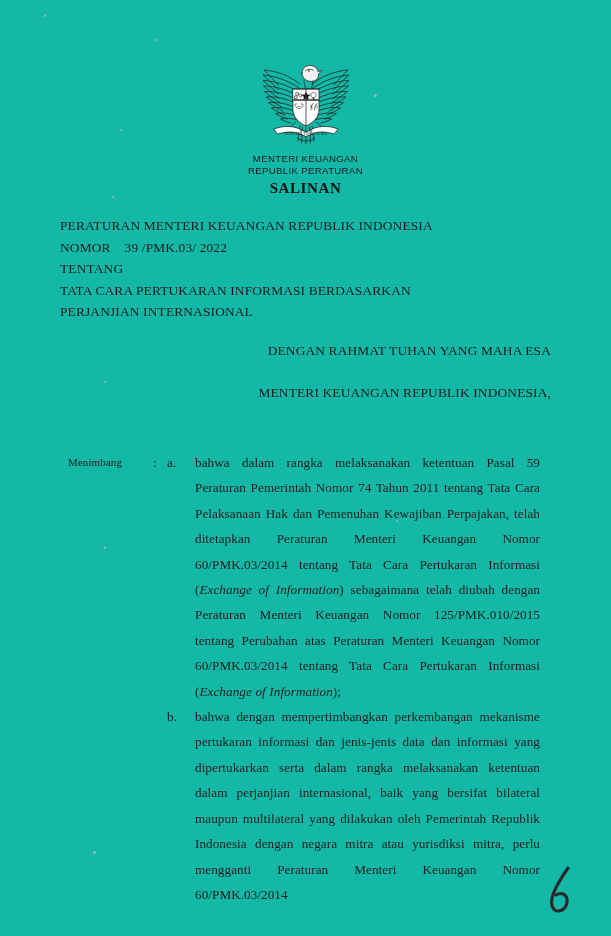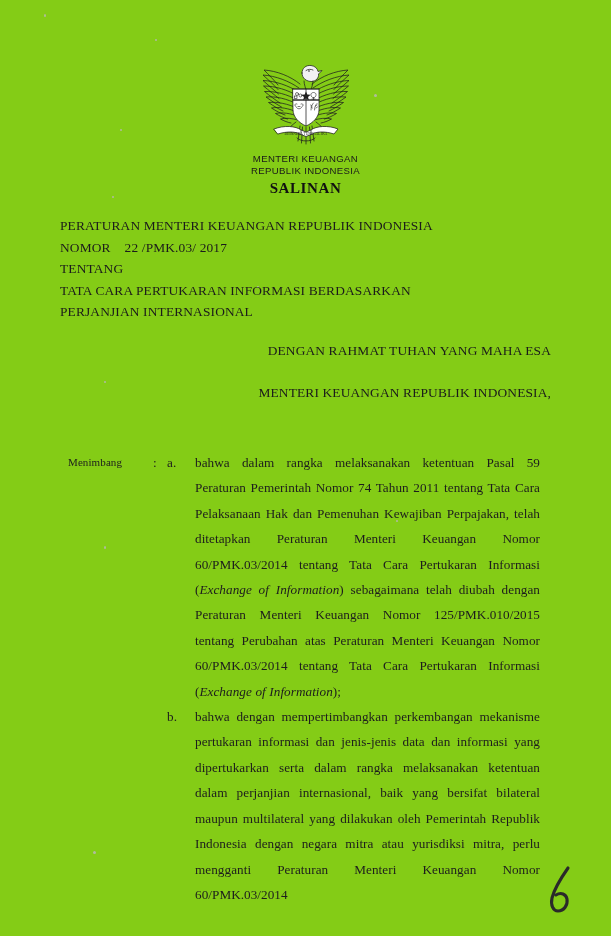--- a/index.html
+++ b/index.html
@@ -15,21 +15,21 @@
     font-family: "Liberation Serif", "DejaVu Serif", serif;
     color: #1d1d1d;
     -webkit-font-smoothing: antialiased;
   }
 
   .page {
     position: absolute;
     inset: 0;
     width: 611px;
     height: 936px;
-    background: #84cc16;
+    background: #14b8a6;
   }
 
   
   .speck {
     position: absolute;
     background: #b9b9b9;
     border-radius: 50%;
     opacity: .85;
   }
 
@@ -254,27 +254,27 @@
         <path d="M40 142 C60 134 84 136 94 144 L104 148 L114 144 C124 136 148 134 168 142
                  L160 152 C142 146 124 147 114 153 L104 157 L94 153 C84 147 66 146 48 152 Z" fill="#ffffff"></path>
         <path d="M94 144 L94 153 M114 144 L114 153"></path>
 
         <text x="104" y="153" font-family="Liberation Serif, serif" font-size="7" text-anchor="middle" fill="#1f1f1f" stroke="none">BHINNEKA TUNGGAL IKA</text>
       </g>
     </svg>
   </div>
 
   <div class="header-caption hc-1">MENTERI KEUANGAN</div>
-  <div class="header-caption hc-2">REPUBLIK INDONESIA</div>
+  <div class="header-caption hc-2">REPUBLIK PERATURAN</div>
 
   <div class="salinan">SALINAN</div>
 
   <div class="title-block">
     <div class="title-line">PERATURAN MENTERI KEUANGAN REPUBLIK INDONESIA</div>
-    <div class="title-line">NOMOR    22 /PMK.03/ 2017</div>
+    <div class="title-line">NOMOR    39 /PMK.03/ 2022</div>
     <div class="title-line">TENTANG</div>
     <div class="title-line">TATA CARA PERTUKARAN INFORMASI BERDASARKAN</div>
     <div class="title-line">PERJANJIAN INTERNASIONAL</div>
   </div>
 
   <div class="statement st-1">DENGAN RAHMAT TUHAN YANG MAHA ESA</div>
   <div class="statement st-2">MENTERI KEUANGAN REPUBLIK INDONESIA,</div>
 
   <div class="considering">
     <div class="cons-row">

